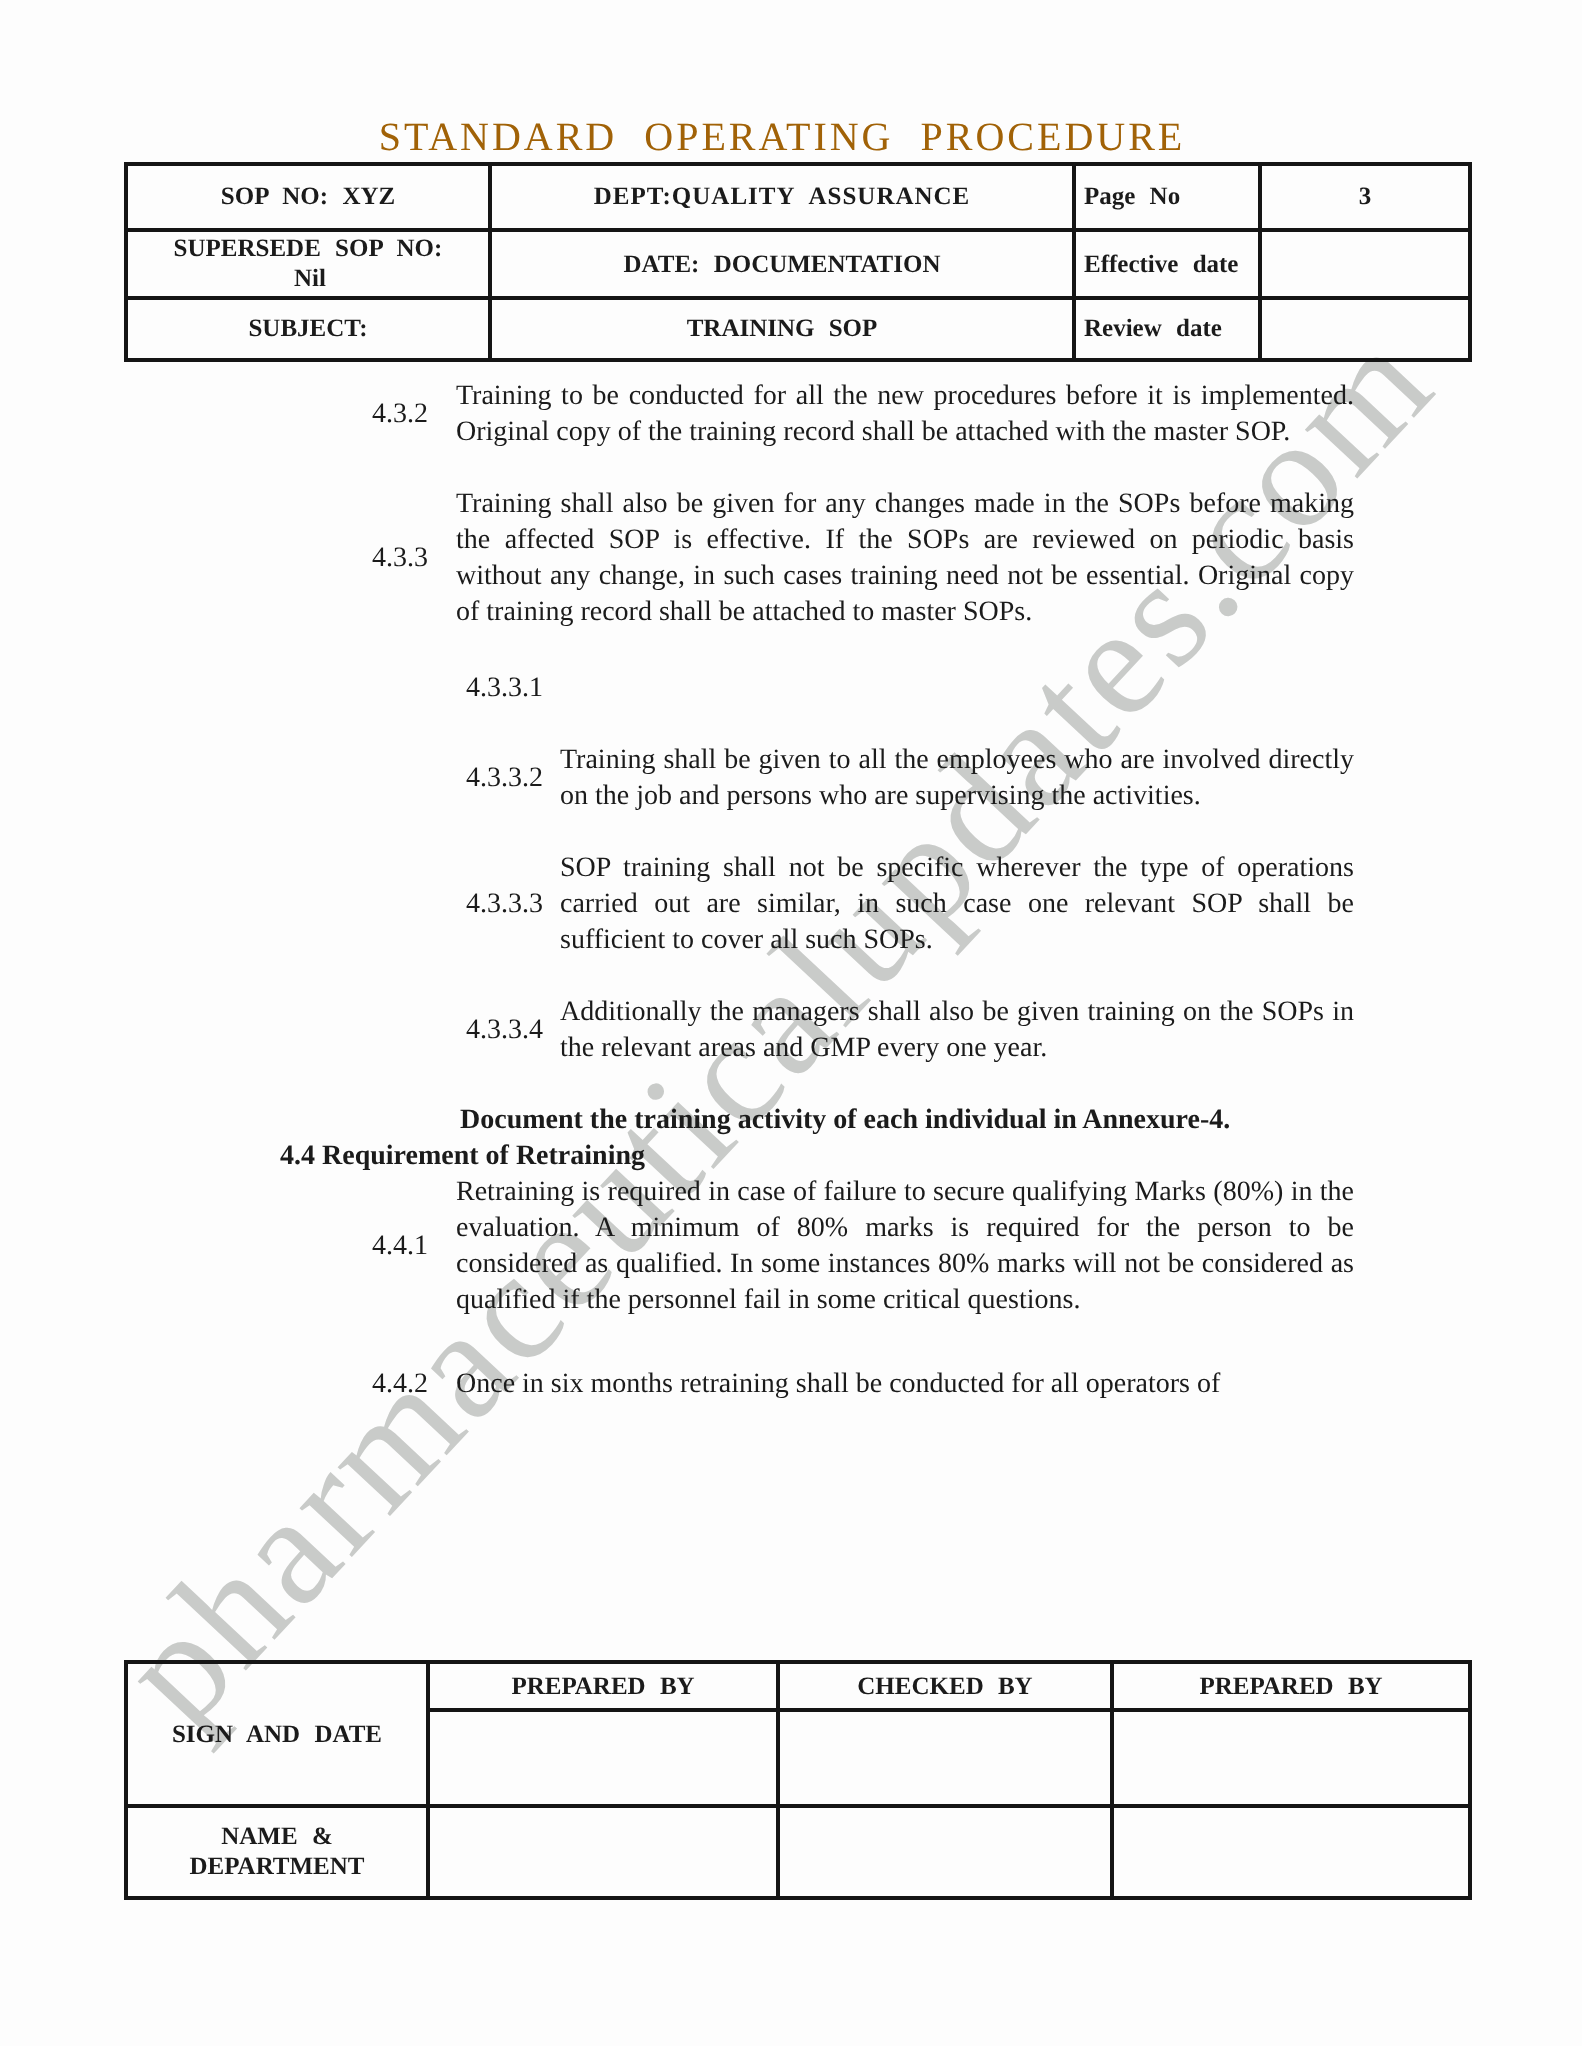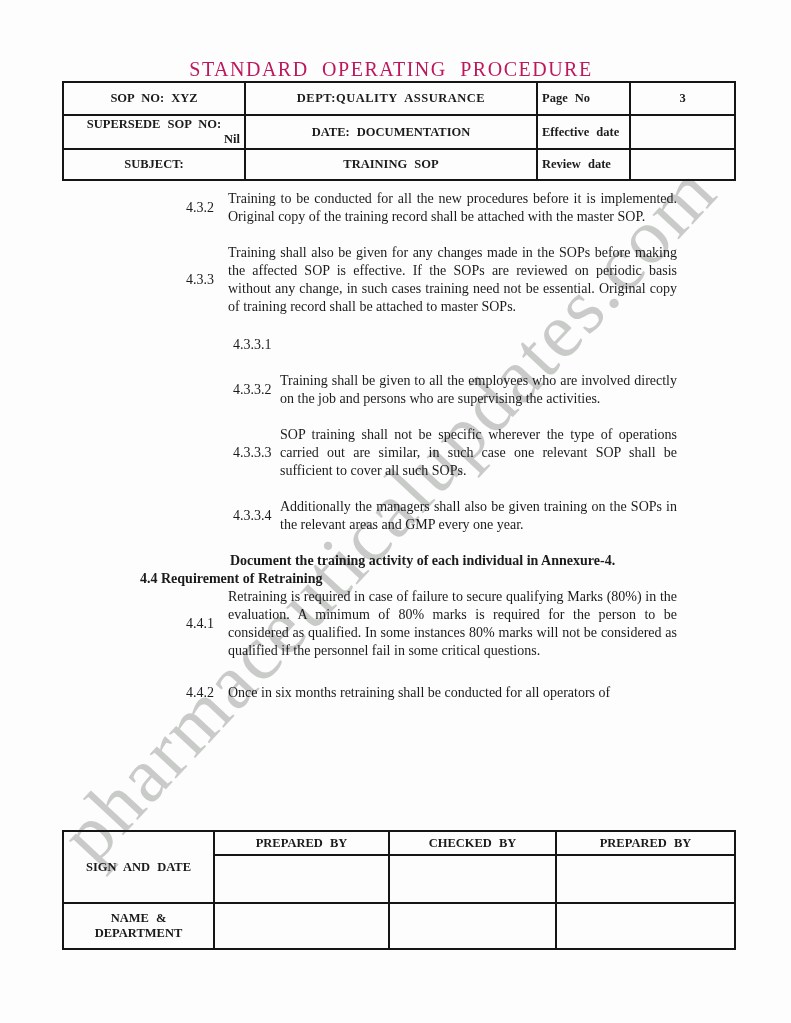--- a/index.html
+++ b/index.html
@@ -26,21 +26,21 @@
     user-select:none;
   }
   
   .doc-title{
     position:absolute;
     top:58px;left:0;width:782px;
     text-align:center;
     font-size:20px;
     letter-spacing:1.5px;
     word-spacing:7px;
-    color:#be185d;
+    color:#a16207;
     z-index:1;
   }
   
   table.sop{
     position:absolute;
     left:62px;
     border-collapse:collapse;
     table-layout:fixed;
     z-index:1;
     background:transparent;
@@ -53,21 +53,21 @@
     font-size:12.5px;
     word-spacing:4px;
     background:transparent;
   }
   table.header-table{top:81px;width:672px;}
   table.header-table{border:1px solid #151515;}
   td.tc{text-align:center;}
   td.tl{text-align:left;padding-left:8px;}
   td.dept{font-size:18px;letter-spacing:0.5px;word-spacing:2px;}
   .supersede-wrap{text-align:center;}
-  .supersede-nil{text-align:right;padding-left:2px;}
+  .supersede-nil{text-align:center;padding-left:2px;}
   
   .body-area{
     position:absolute;
     left:63px;top:190px;
     width:614px;
     font-size:14px;
     line-height:18px;
     z-index:1;
   }
   .item{display:flex;margin-bottom:18px;align-items:center;}

